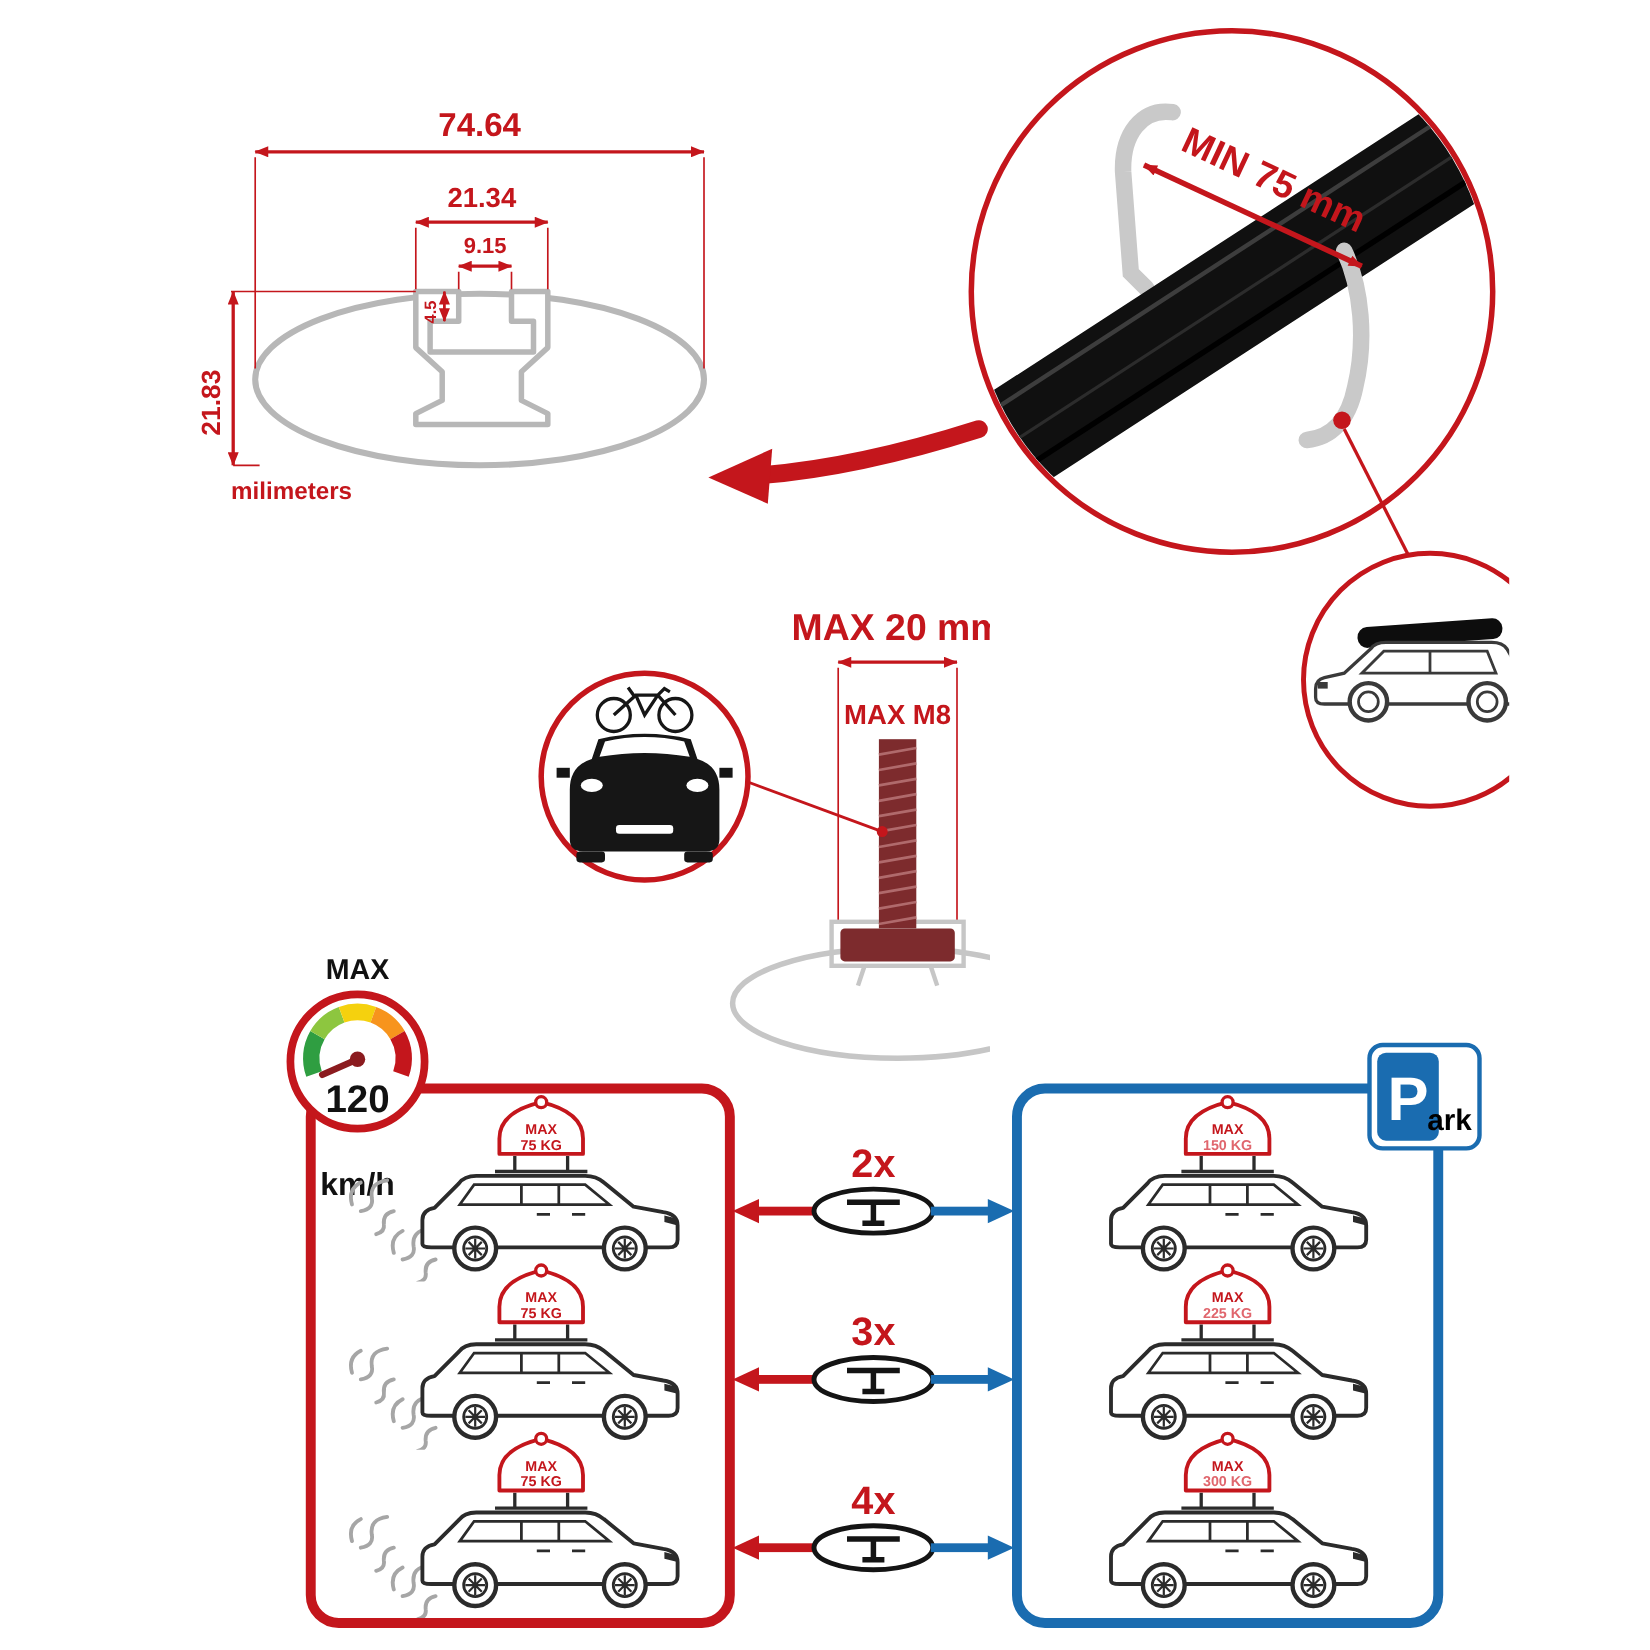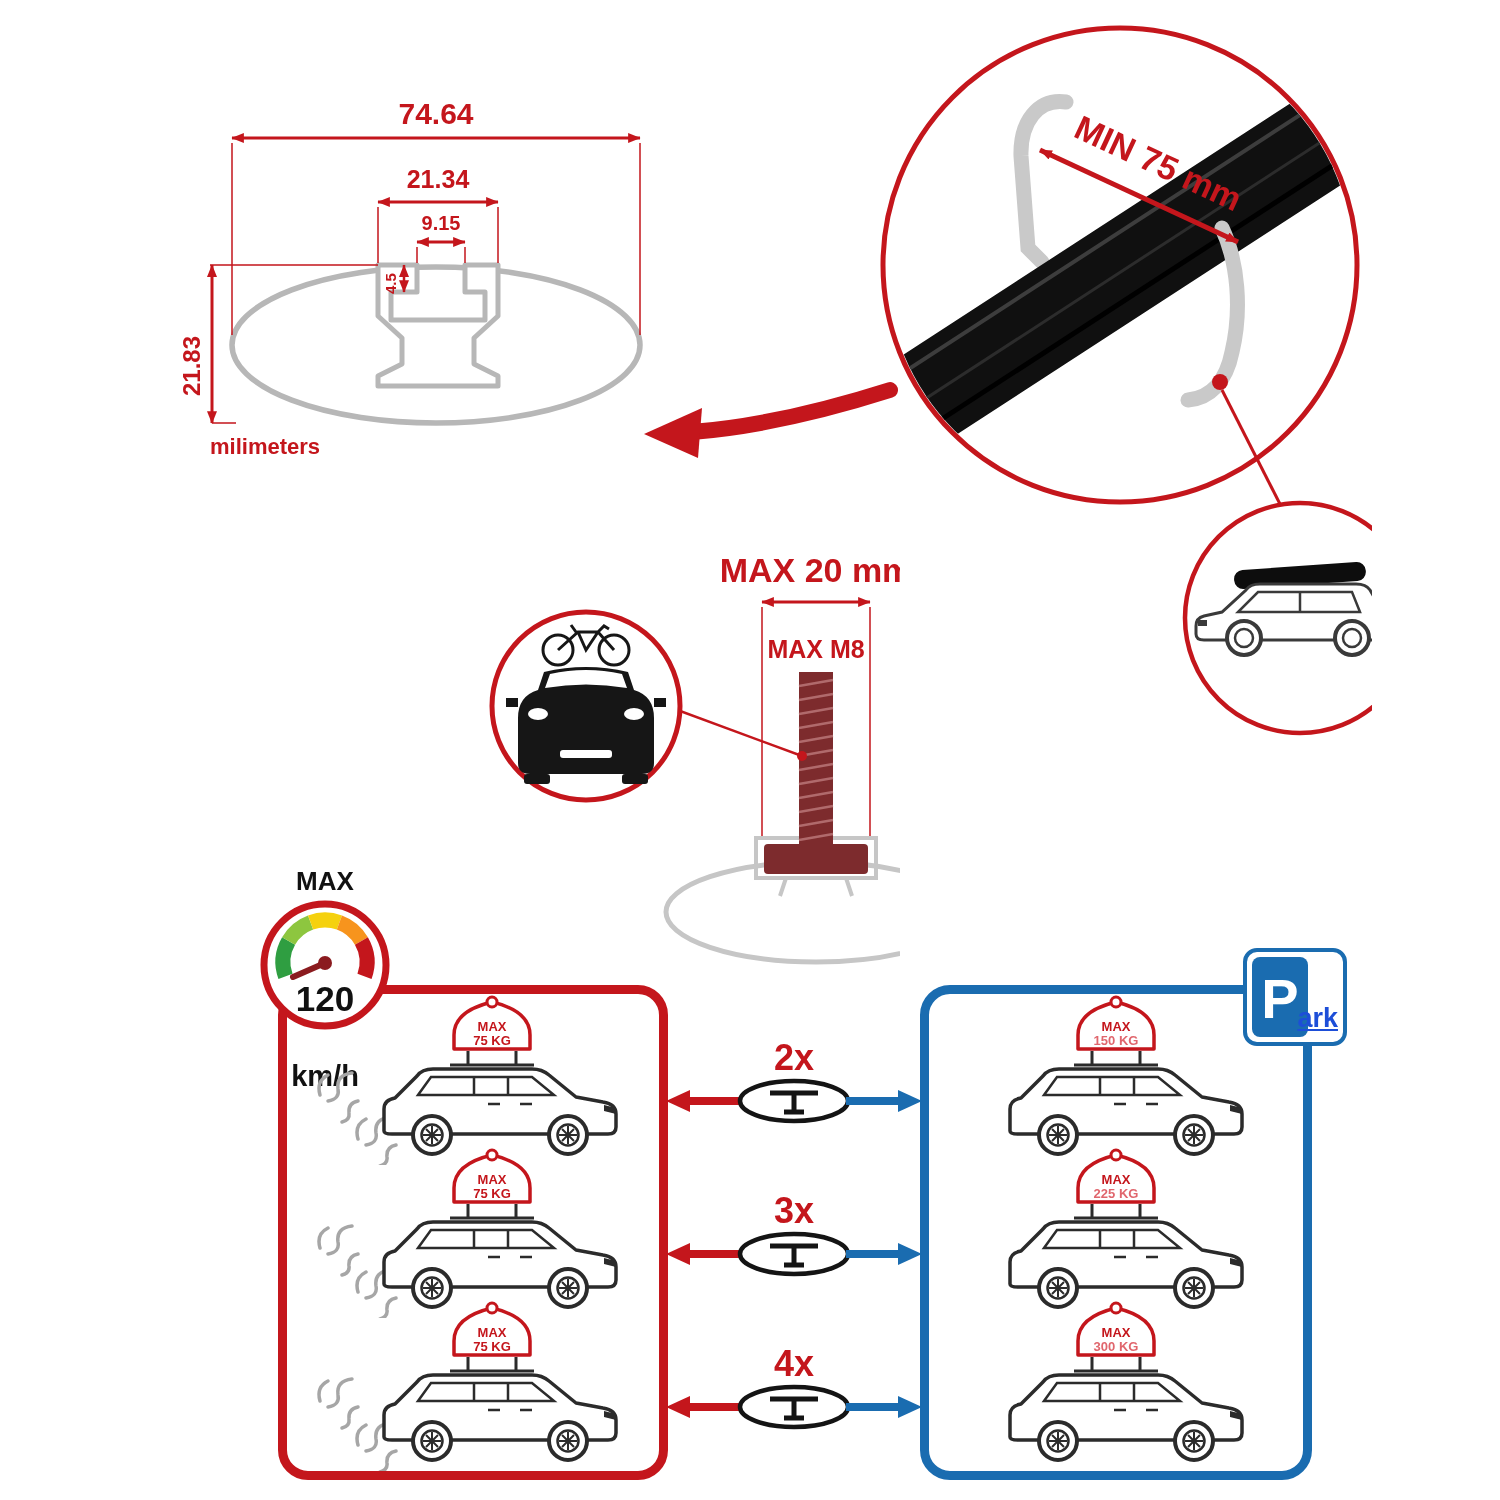--- a/index.html
+++ b/index.html
@@ -7,21 +7,21 @@
          font-family:"Liberation Sans",sans-serif;}
   .abs{position:absolute;}
   svg text{font-family:"Liberation Sans",sans-serif;font-weight:bold;}
   .panel{position:absolute;background:#fff;border-radius:30px;}
   .panel.red{border:9px solid #c4161c;}
   .panel.blue{border:9px solid #1a6cb0;}
   .psign{position:absolute;left:1243px;top:948px;width:104px;height:98px;background:#fff;
          border:4px solid #1a6cb0;border-radius:14px;box-sizing:border-box;}
   .psign .pbox{position:absolute;left:5px;top:5px;bottom:5px;width:56px;background:#1a6cb0;
          border-radius:8px;color:#fff;font-weight:bold;font-size:56px;line-height:84px;text-align:center;}
-  .psign .ark{position:absolute;right:5px;bottom:8px;color:#1d4ed8;font-weight:bold;font-size:27px;text-decoration:underline;}
+  .psign .ark{position:absolute;right:5px;bottom:8px;color:#000000;font-weight:bold;font-size:27px;}
 </style>
 </head>
 <body>
 
 <div class="stage">
 
   <svg width="0" height="0" style="position:absolute" aria-hidden="true">
     <defs>
       <marker id="dimarr" viewBox="0 0 10 8" refX="9.5" refY="4" markerWidth="13" markerHeight="10" orient="auto-start-reverse" markerUnits="userSpaceOnUse">
         <path d="M0,0 L10,4 L0,8 Z" fill="#c4161c"></path>

